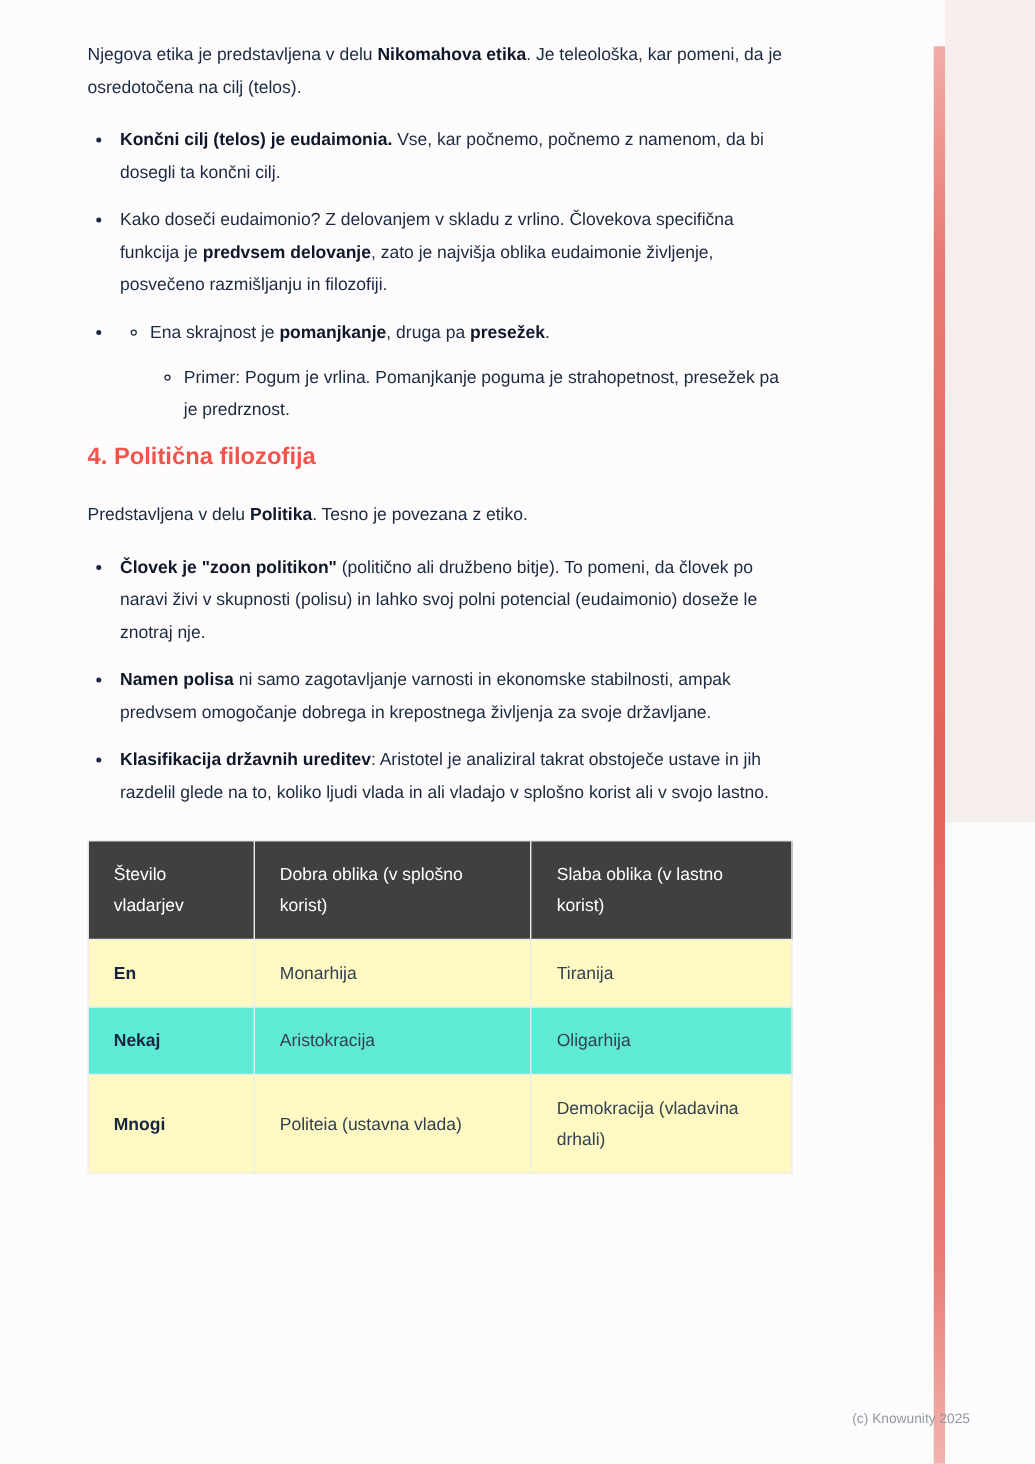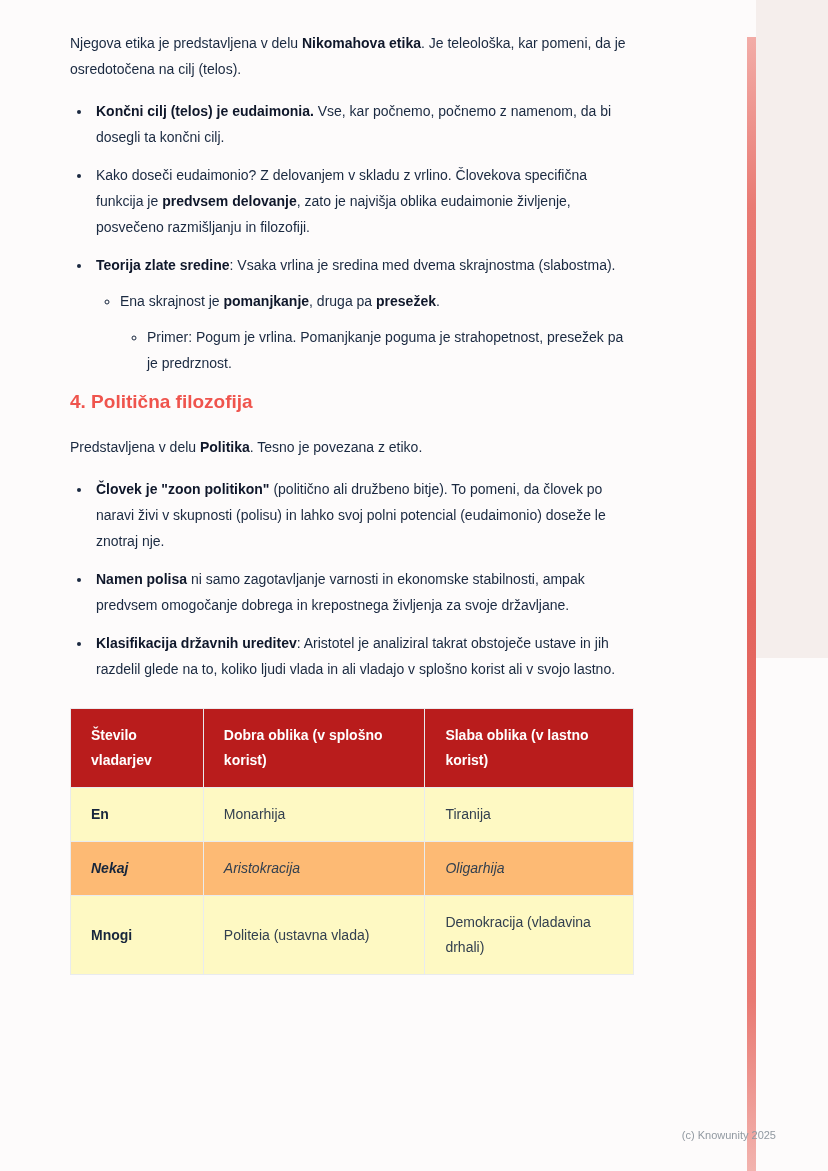--- a/index.html
+++ b/index.html
@@ -32,30 +32,30 @@
   ul.bullets > li:last-child { margin-bottom: 0; }
   ul.subs { margin: 10px 0 0 0; padding: 0 0 0 24px; list-style: circle; }
   ul.subs > li { margin: 0 0 10px 0; }
   ul.subs > li:last-child { margin-bottom: 0; margin-left: 27px; }
   strong { font-weight: 700; color: #0f172a; }
   table.gov { border-collapse: collapse; width: 564px; margin-top: 26px; font-size: 14px; }
   table.gov col.c1 { width: 133px; }
   table.gov col.c2 { width: 222px; }
   table.gov col.c3 { width: 209px; }
   table.gov th {
-    background: #b91c1c; color: #ffffff; font-weight: 700;
+    background: #404040; color: #ffffff; font-weight: 400;
     text-align: left; vertical-align: top;
     padding: 14px 20px; line-height: 25px;
     border: 1px solid #e9ebee;
   }
   table.gov td {
     padding: 14px 20px; line-height: 25px; vertical-align: middle;
     border: 1px solid #e9ebee; color: #33404f; background: #fef9c3;
   }
-  table.gov tr.alt td { background: #fdba74; font-style: italic; }
+  table.gov tr.alt td { background: #5eead4; }
   table.gov td.rowlabel { font-weight: 700; color: #17263c; }
   .footer {
     position: absolute; right: 52px; bottom: 30px;
     font-size: 11px; color: #9199a1; z-index: 3;
   }
 </style>
 </head>
 <body>
 
 <div class="margin-shade"></div>
@@ -66,21 +66,20 @@
   <p class="para">Njegova etika je predstavljena v delu <strong>Nikomahova etika</strong>. Je teleološka, kar pomeni, da je osredotočena na cilj (telos).</p>
 
   <ul class="bullets">
     <li>
       <span><strong>Končni cilj (telos) je eudaimonia.</strong> Vse, kar počnemo, počnemo z namenom, da bi dosegli ta končni cilj.</span>
     </li>
     <li>
       <span>Kako doseči eudaimonio? Z delovanjem v skladu z vrlino. Človekova specifična funkcija je <strong>predvsem delovanje</strong>, zato je najvišja oblika eudaimonie življenje, posvečeno razmišljanju in filozofiji.</span>
     </li>
     <li>
-      <span><strong>Teorija zlate sredine</strong>: Vsaka vrlina je sredina med dvema skrajnostma (slabostma).</span>
       <ul class="subs">
         <li>
           <span>Ena skrajnost je <strong>pomanjkanje</strong>, druga pa <strong>presežek</strong>.</span>
         </li>
         <li>
           <span>Primer: Pogum je vrlina. Pomanjkanje poguma je strahopetnost, presežek pa je predrznost.</span>
         </li>
       </ul>
     </li>
   </ul>

